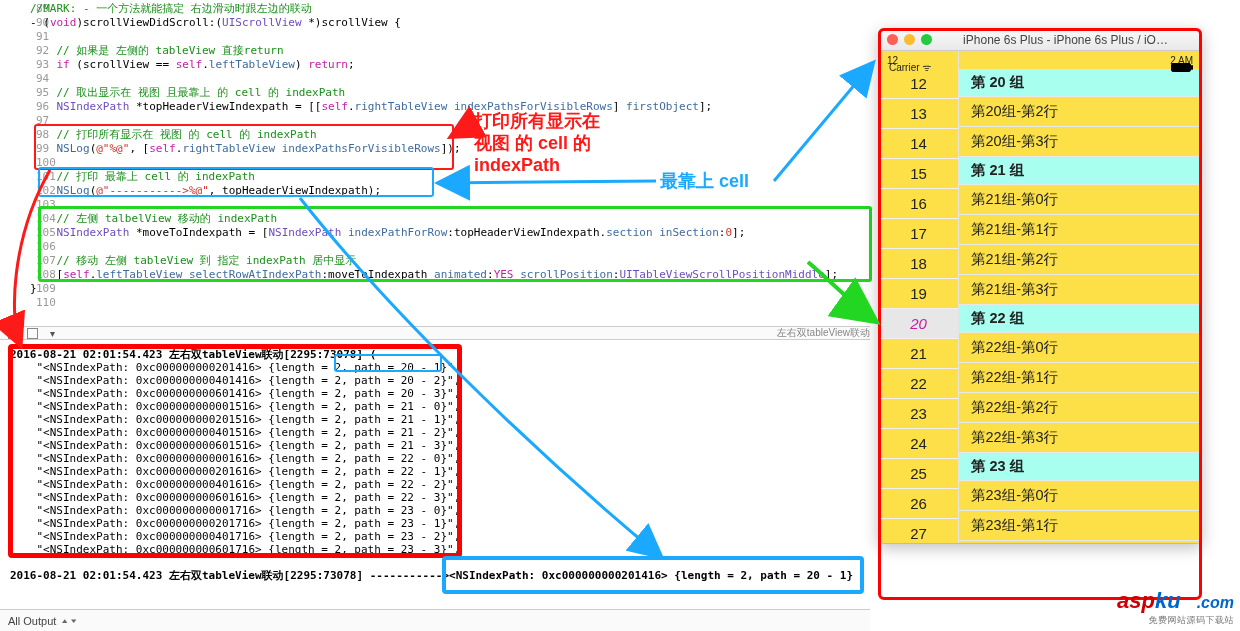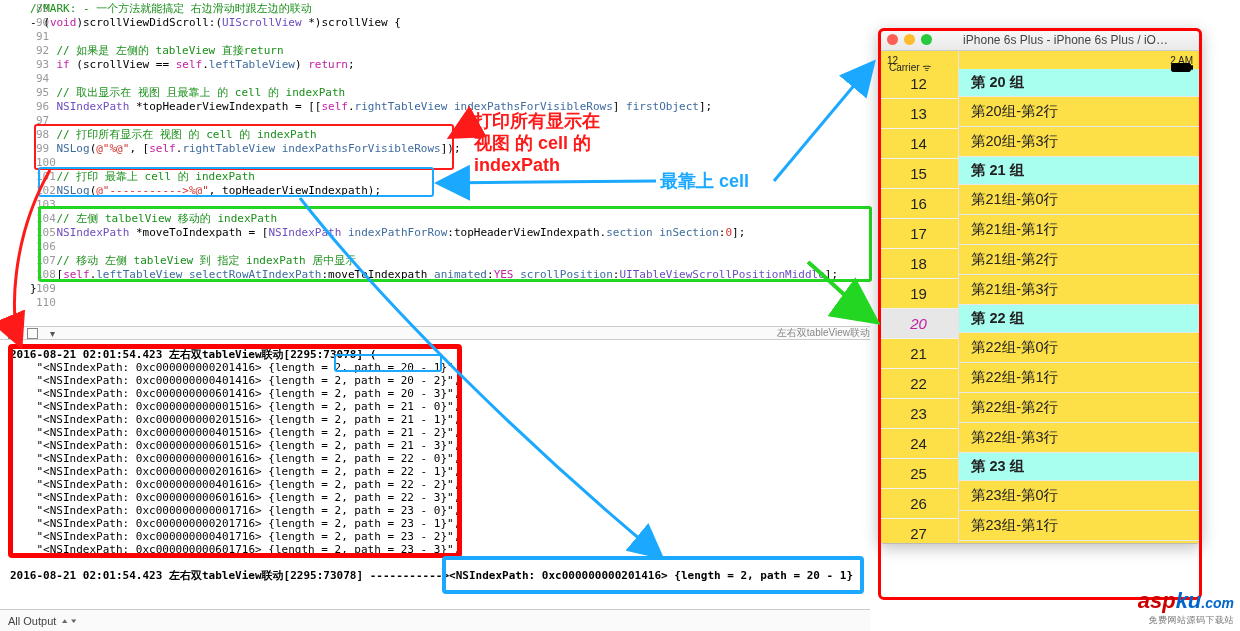--- a/index.html
+++ b/index.html
@@ -317,15 +317,15 @@
   <line x1="656" y1="181" x2="440" y2="183" stroke="#1aa9ff" stroke-width="3" marker-end="url(#ab)"></line>
 
   <line x1="774" y1="181" x2="872" y2="64" stroke="#1aa9ff" stroke-width="3" marker-end="url(#ab)"></line>
 
   <path d="M300,198 C380,300 520,440 660,556" stroke="#1aa9ff" stroke-width="3" fill="none" marker-end="url(#ab)"></path>
 
   <path d="M808,262 C840,290 860,310 874,320" stroke="#22d622" stroke-width="4" fill="none" marker-end="url(#ag)"></path>
 </svg>
 
 <div class="wm">
-  <div class="big"><span class="r">asp</span><span class="b">ku</span><span class="b" style="font-size:14px;">.com</span></div>
+  <div class="big"><span class="r">asp</span><span class="b">ku</span><span class="b" style="font-size:16px;margin-left:16px;">.com</span></div>
   <div class="small">免费网站源码下载站</div>
 </div>
 
 </body></html>

